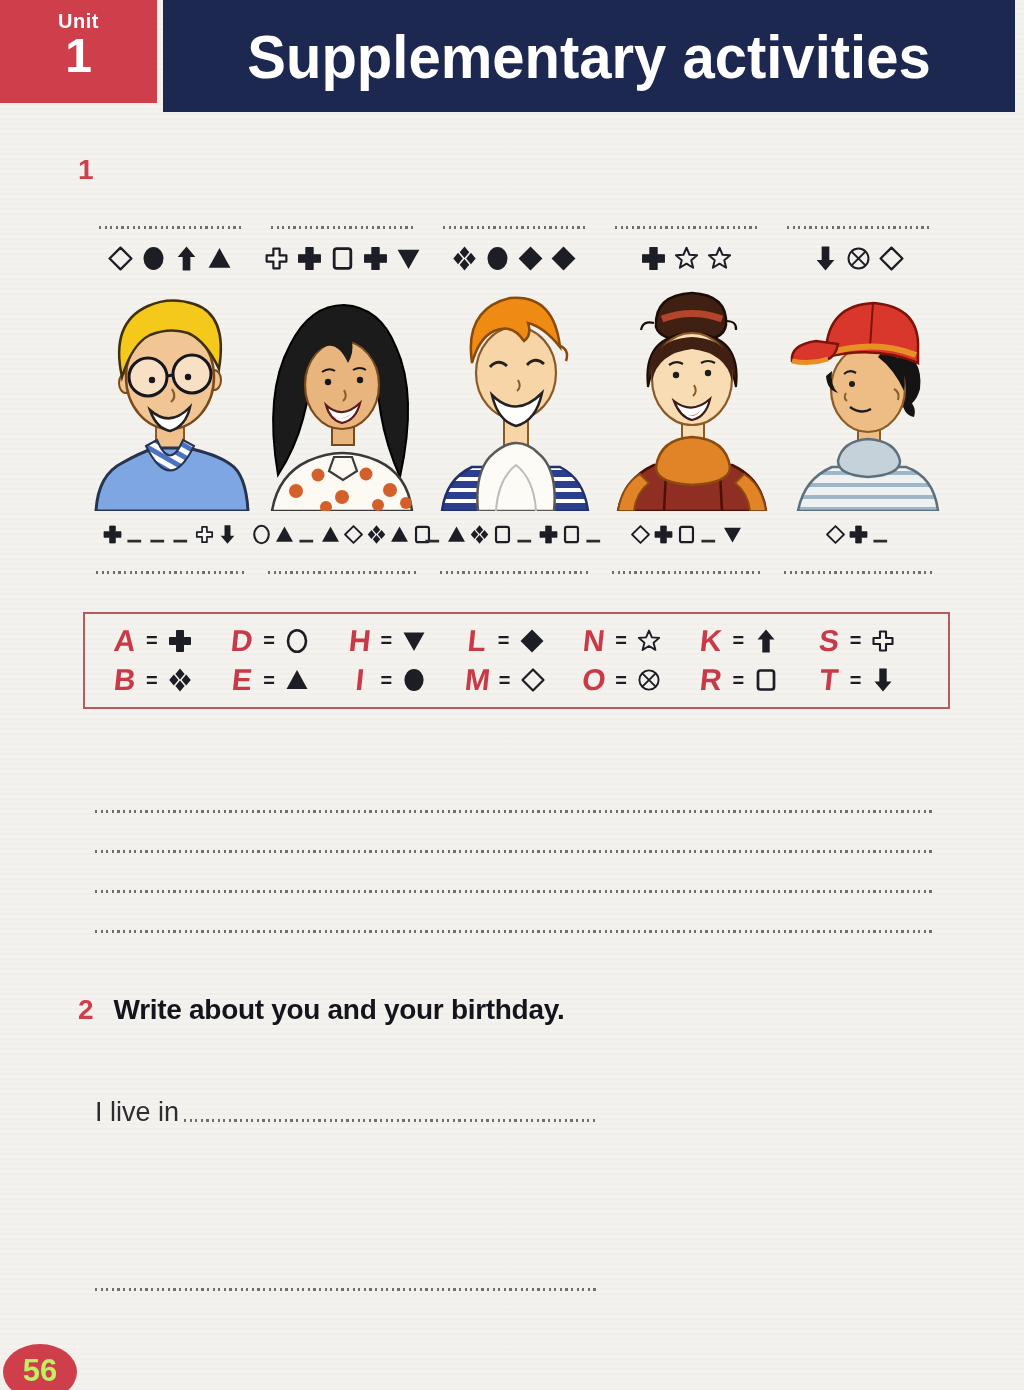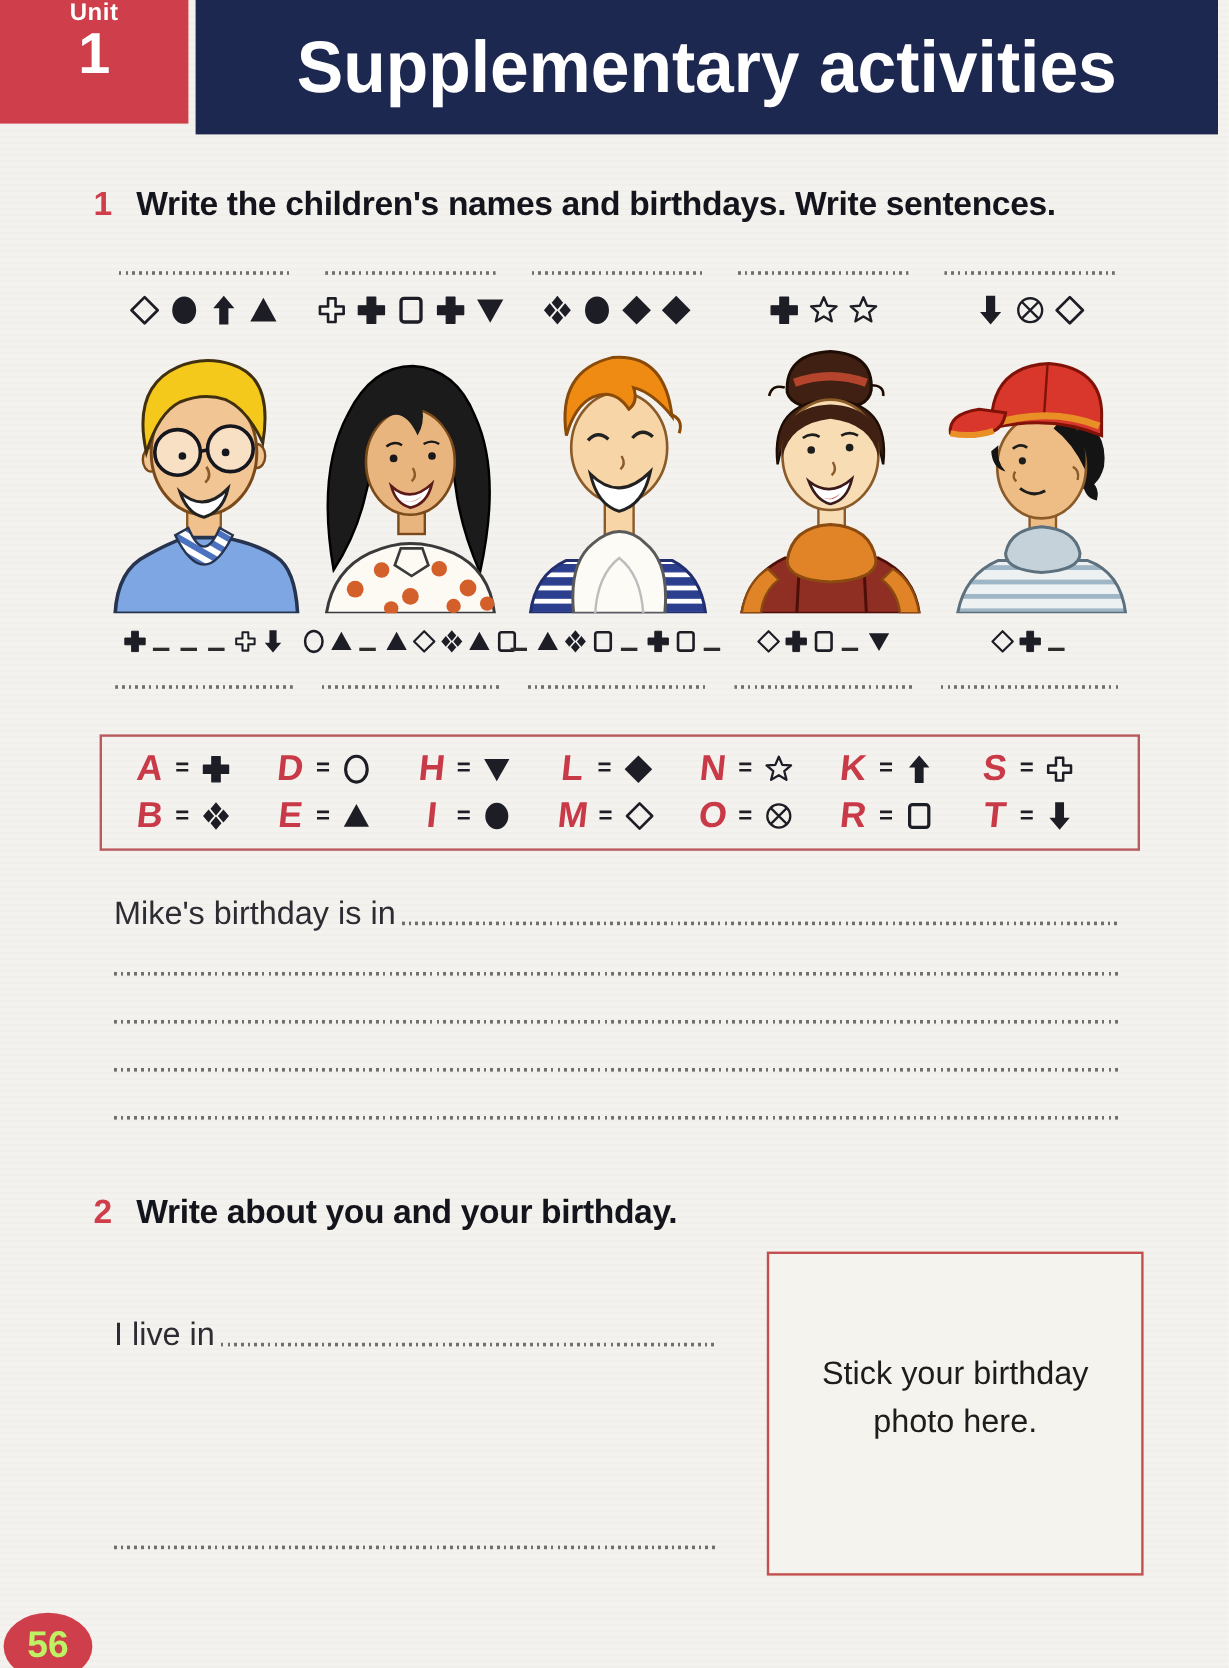--- a/index.html
+++ b/index.html
@@ -2,21 +2,21 @@
 <html><head>
 <meta charset="utf-8">
 <style>
   html,body{margin:0;padding:0;}
   .page{position:relative;width:1024px;height:1390px;background:#f4f2ee;overflow:hidden;
         font-family:"Liberation Sans",sans-serif;color:#1c1c22;
         background-image:repeating-linear-gradient(0deg,rgba(120,110,95,0.025) 0 2px,transparent 2px 5px);}
   
   .unit-box{position:absolute;left:0;top:0;width:157px;height:103px;background:#ce3e4b;
             display:flex;flex-direction:column;align-items:center;justify-content:flex-start;}
-  .unit-label{color:#fff;font-weight:bold;font-size:20px;letter-spacing:.5px;}
+  .unit-label{color:#fff;font-weight:bold;font-size:20px;margin-top:10px;letter-spacing:.5px;}
   .unit-number{color:#fff;font-weight:bold;font-size:48px;line-height:46px;}
   .title-bar{position:absolute;left:163px;top:0;width:852px;height:112px;background:#1d2850;
              display:flex;align-items:center;justify-content:center;}
   .title-text{color:#fff;font-weight:bold;font-size:58px;letter-spacing:0px;transform:scaleY(1.05);white-space:nowrap;}
   
   .ex-head{position:absolute;display:flex;gap:20px;align-items:baseline;}
   .ex1-head{left:78px;top:154px;width:900px;}
   .ex2-head{left:78px;top:994px;width:700px;}
   .ex-num{color:#ce3e4b;font-weight:bold;font-size:28px;}
   .ex-instr{color:#14141c;font-weight:bold;font-size:28px;letter-spacing:-.3px;white-space:nowrap;}
@@ -72,21 +72,20 @@
   <div class="unit-box">
     <div class="unit-label">Unit</div>
     <div class="unit-number">1</div>
   </div>
   <div class="title-bar">
     <div class="title-text">Supplementary activities</div>
   </div>
 
   <div class="ex-head ex1-head">
     <span class="ex-num">1</span>
-    <span class="ex-instr">Write the children's names and birthdays. Write sentences.</span>
   </div>
 
   <div class="children-grid">
       <div class="child-col">
         <div class="name-line dotline"></div>
         <div class="sym-row above">
           <span class="sym">
             <svg viewBox="0 0 26 26">
               <path d="M13 2.5L23.5 13L13 23.5L2.5 13z" fill="none" stroke="#1d1d26" stroke-width="2.2" stroke-linejoin="round"></path>
             </svg>
@@ -636,41 +635,34 @@
           <span class="legend-eq">=</span>
           <span class="sym">
             <svg viewBox="0 0 26 26">
               <path d="M13 24.5L4.5 14.5h4.8V1.5h7.4V14.5h4.8z" fill="#1d1d26" stroke-linejoin="round"></path>
             </svg>
           </span>
         </div>
       </div>
     </div>
 
-  <div class="prompt-line mike-line">
-    <span class="prompt-text">Mike's birthday is in</span>
-    <span class="dots-fill"></span>
-  </div>
   <div class="blank-line dotline bl-1"></div>
   <div class="blank-line dotline bl-2"></div>
   <div class="blank-line dotline bl-3"></div>
   <div class="blank-line dotline bl-4"></div>
 
   <div class="ex-head ex2-head">
     <span class="ex-num">2</span>
     <span class="ex-instr">Write about you and your birthday.</span>
   </div>
 
   <div class="prompt-line p-live">
     <span class="prompt-text">I live in</span>
     <span class="dots-fill"></span>
   </div>
   <div class="blank-line dotline bl-5"></div>
 
-  <div class="photo-box">
-    <div class="photo-box-text">Stick your birthday photo here.</div>
-  </div>
 
   <div class="page-badge">
     <span class="page-number">56</span>
   </div>
 
 </div>
 
 </body></html>

